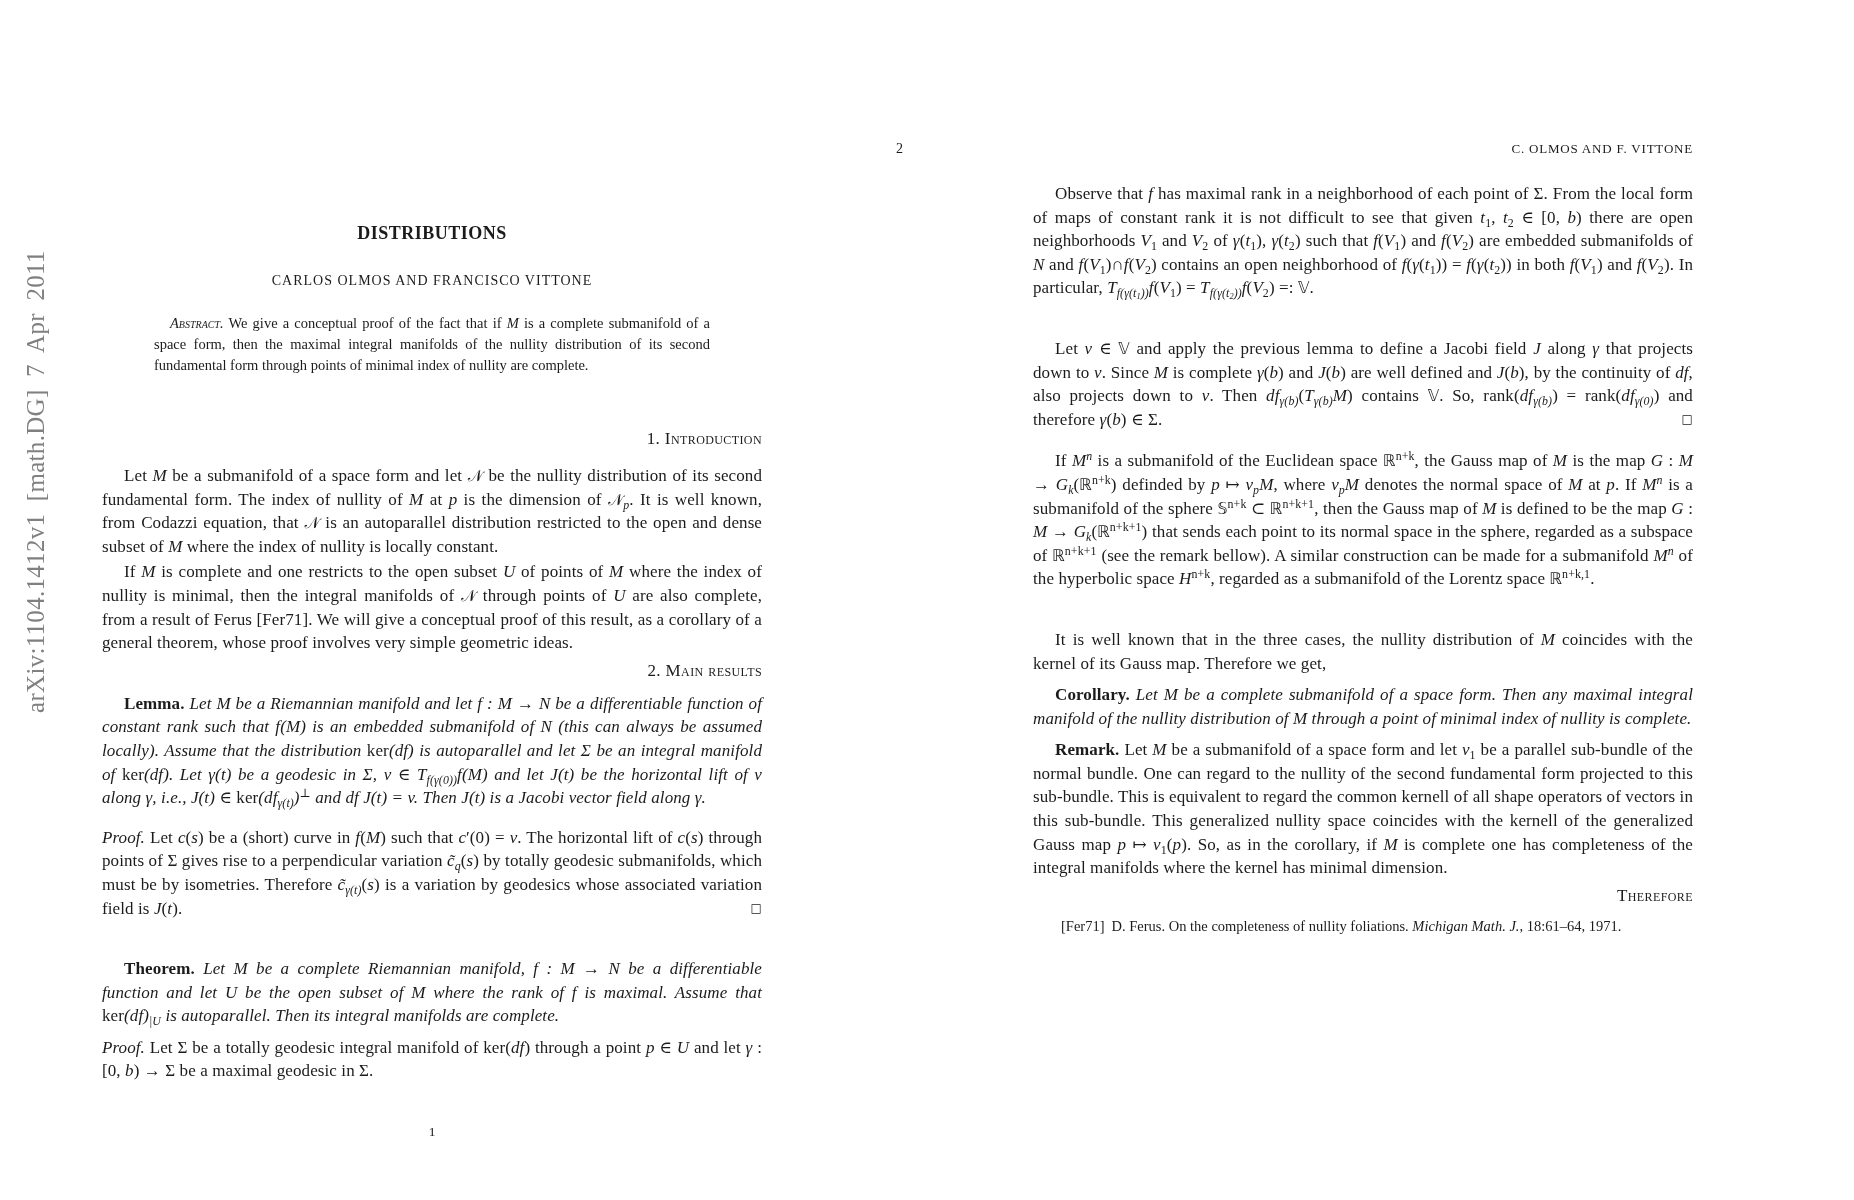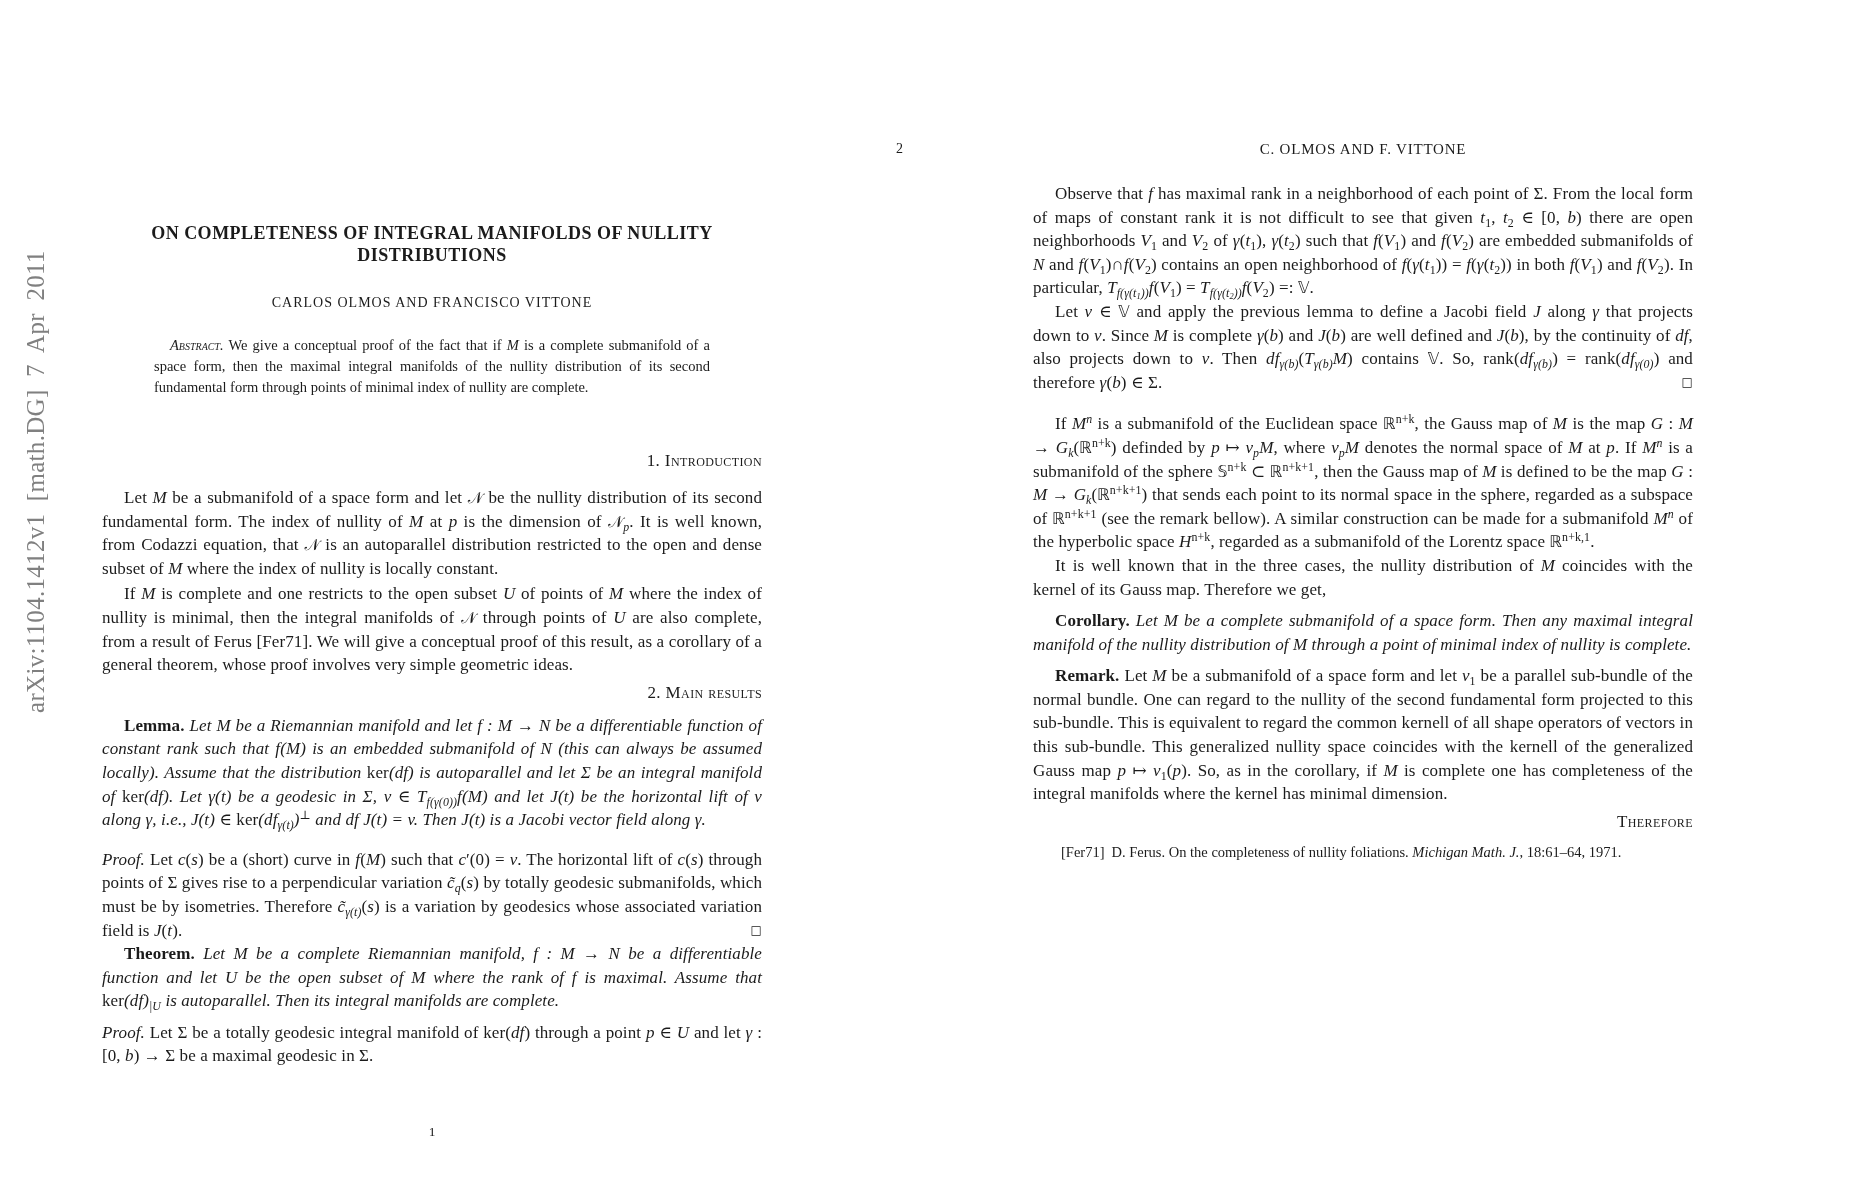--- a/index.html
+++ b/index.html
@@ -11,55 +11,54 @@
   #page2 { left:1033px; top:140px; }
 
   .doc-title { text-align:center; font-weight:bold; font-size:18px; line-height:22px; letter-spacing:0.5px; }
   .authors { text-align:center; font-size:14px; letter-spacing:1px; margin-top:29px; }
 
   .abstract { margin:24px 52px 0 52px; font-size:14.5px; line-height:21px; text-align:justify; text-indent:16px; }
   .sc { font-variant:small-caps;font-style:italic; }
 
   .sec-heading { text-align:right; font-variant:small-caps; font-size:17px; letter-spacing:0.4px; line-height:22px; }
 
-  p.body { font-size:17px; line-height:23.6px; letter-spacing:0.1px; text-align:justify; text-indent:22px; }
+  p.body { font-size:17px; line-height:23.6px; letter-spacing:0.1px; text-align:justify; text-indent:22px;margin-top:37px; }
   p.noindent { text-indent:0; }
 
   .thm { font-style:italic; }
   .thm-label { font-style:normal; font-weight:bold; }
   .proof-label { font-style:italic; }
   .rm { font-style:normal; }
 
   sub, sup { font-size:0.7em; line-height:0; }
   sub { vertical-align:-0.3em; }
   sup { vertical-align:0.5em; }
 
   .cal, .bb { font-family:"DejaVu Sans","DejaVu Serif",sans-serif; font-size:0.93em; }
   .qed { float:right; font-family:"DejaVu Sans",sans-serif; font-size:12px; line-height:23.6px; }
 
-  .running-head { text-align:center; font-size:15px; letter-spacing:0.8px; line-height:18px; }
+  .running-head { text-align:right; font-size:13px; letter-spacing:0.8px; line-height:18px; }
   .p2num { position:absolute; left:896px; top:141px; font-size:14px; }
   .p1footer { position:absolute; left:102px; top:1124px; width:660px; text-align:center; font-size:13.5px; }
 
   p.ref { font-size:14.5px; line-height:20px; text-align:justify;margin-left:28px; }
   .ref-label { margin-right:7px; }
 
   .watermark-anchor { position:absolute; left:22px; top:713px; width:0; height:0; }
   .watermark-text { position:absolute; left:0; top:0; display:inline-block; transform:rotate(-90deg); transform-origin:0 0; white-space:nowrap; color:#808080; font-size:25px; letter-spacing:0.3px; word-spacing:6px; }
 </style>
 </head>
 <body>
 
 <div class="watermark-anchor">
   <span class="watermark-text">arXiv:1104.1412v1 [math.DG] 7 Apr 2011</span>
 </div>
 
 <div id="page1" class="page">
   <div class="doc-title">
-    <div>ON COMPLETENESS OF INTEGRAL MANIFOLDS OF NULLITY</div>
     <div>DISTRIBUTIONS</div>
   </div>
   <div class="authors">CARLOS OLMOS AND FRANCISCO VITTONE</div>
   <div class="abstract">
     <span class="sc">Abstract.</span>
     <span>We give a conceptual proof of the fact that if <i>M</i> is a complete submanifold of a space form, then the maximal integral manifolds of the nullity distribution of its second fundamental form through points of minimal index of nullity are complete.</span>
   </div>
   <div class="sec-heading" style="margin-top:52px">1. Introduction</div>
   <p class="body" style="margin-top:14px">Let <i>M</i> be a submanifold of a space form and let <span class="cal">𝒩</span> be the nullity distribution of its second fundamental form. The index of nullity of <i>M</i> at <i>p</i> is the dimension of <span class="cal">𝒩</span><sub><i>p</i></sub>. It is well known, from Codazzi equation, that <span class="cal">𝒩</span> is an autoparallel distribution restricted to the open and dense subset of <i>M</i> where the index of nullity is locally constant.</p>
   <p class="body" style="margin-top:2px">If <i>M</i> is complete and one restricts to the open subset <i>U</i> of points of <i>M</i> where the index of nullity is minimal, then the integral manifolds of <span class="cal">𝒩</span> through points of <i>U</i> are also complete, from a result of Ferus [Fer71]. We will give a conceptual proof of this result, as a corollary of a general theorem, whose proof involves very simple geometric ideas.</p>

